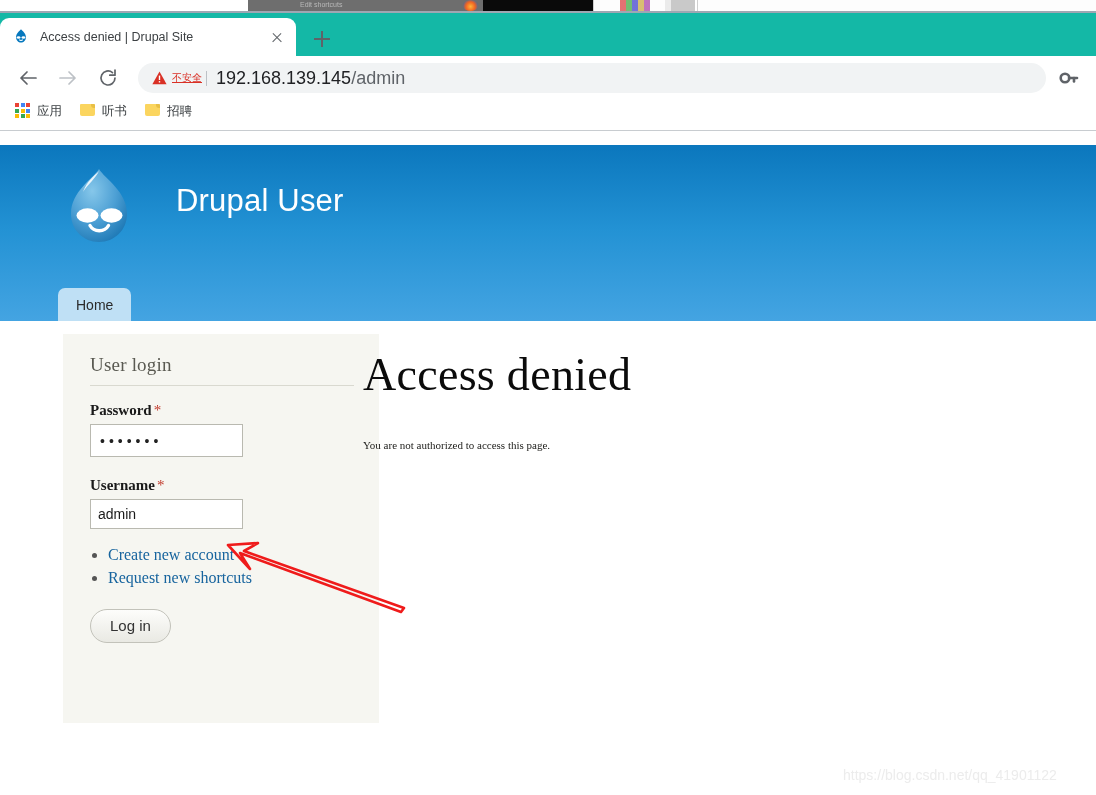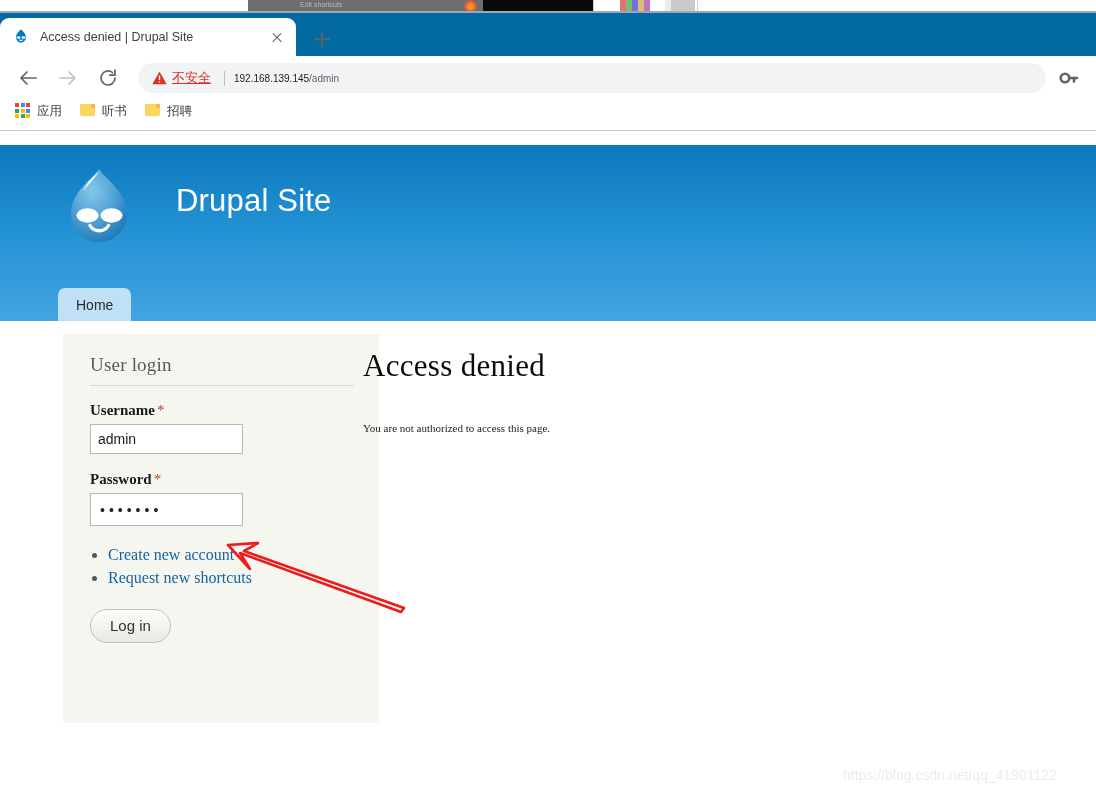--- a/index.html
+++ b/index.html
@@ -44,21 +44,21 @@
   
   .chrome {
     position: absolute;
     left: 0; top: 13px;
     width: 1096px;
     background: #dee1e6;
   }
   .tabstrip {
     height: 43px;
     position: relative;
-    background: #0369a1;
+    background: #14b8a6;
   }
   .tab {
     position: absolute;
     left: 0px; top: 5px;
     width: 296px; height: 38px;
     background: #ffffff;
     border-radius: 9px 9px 0 0;
     display: flex;
     align-items: center;
     box-sizing: border-box;
@@ -133,30 +133,30 @@
     margin-left: 10px;
     margin-right: 6px;
     display: flex;
     align-items: center;
     padding: 0 14px;
     box-sizing: border-box;
     position: relative;
   }
   .warn-icon { width: 15px; height: 14px; margin-right: 5px; flex:0 0 15px; position:relative;}
   .not-secure {
-    font-size: 13px;
+    font-size: 10px;
     color: #d93025;
     font-family: "Liberation Sans", sans-serif;
     white-space: nowrap;
-    margin-right: 13px;
+    margin-right: 4px;
     text-decoration: underline;
   }
   .omni-div { width:1px; height:15px; background:#bdc1c6; margin-right:9px;}
   .url {
-    font-size: 10px;
+    font-size: 18px;
     color: #202124;
     font-family: "Liberation Sans", sans-serif;
     white-space: nowrap;
   }
   .url .path { color: #5f6368; }
   .key-btn { width: 34px; height:34px; position:relative; flex:0 0 34px; margin-right:2px;}
 
   
   .bookmarks {
     height: 30px;
@@ -339,21 +339,21 @@
     cursor: pointer;
   }
 
   .content {
     position: absolute;
     left: 363px; top: 13px;
     width: 640px;
   }
   .page-title {
     font-family: "Liberation Serif", serif;
-    font-size: 31px;
+    font-size: 46px;
     font-weight: normal;
     color: #0b0b0b;
     margin: 14px 0 0 0;
     letter-spacing: .3px;
   }
   .page-para {
     font-family: "Liberation Serif", serif;
     font-size: 11px;
     color: #22221f;
     margin: 38px 0 0 0;
@@ -503,40 +503,40 @@
           </radialGradient>
         </defs>
         <path d="M36 2 C42 12 64 24 64 47 C64 63 51.5 75 36 75
                  C20.5 75 8 63 8 47 C8 24 30 12 36 2 Z" fill="url(#dg)"></path>
         <path d="M36 4 C33 11 25 17 20 25 C24 14 31 9 36 4 Z" fill="#ffffff" opacity=".85"></path>
         <ellipse cx="24.5" cy="48.5" rx="11" ry="7.2" fill="#ffffff"></ellipse>
         <ellipse cx="48.5" cy="48.5" rx="11" ry="7.2" fill="#ffffff"></ellipse>
         <path d="M27 58.5 C31 65.5 41.5 65.5 45.5 58.5" stroke="#ffffff" stroke-width="3.4" fill="none" stroke-linecap="round"></path>
       </svg>
     </span>
-    <div class="site-name">Drupal Site</div>
+    <div class="site-name">Drupal User</div>
     <div class="navtabs">
       <div class="navtab">Home</div>
     </div>
   </div>
 
   <div class="body-wrap">
 
     <div class="sidebar">
       <h2 class="block-title">User login</h2>
       <div class="block-rule"></div>
 
+      <div class="fgroup pw">
+        <div class="flabel"><span>Password</span><span class="req">*</span></div>
+        <div class="pwdots">•••••••</div>
+      </div>
+
       <div class="fgroup">
         <div class="flabel"><span>Username</span><span class="req">*</span></div>
         <input class="ftext" type="text" value="admin" style="">
-      </div>
-
-      <div class="fgroup pw">
-        <div class="flabel"><span>Password</span><span class="req">*</span></div>
-        <div class="pwdots">•••••••</div>
       </div>
 
       <ul class="linklist">
         <li><a href="#">Create new account</a></li>
         <li><a href="#">Request new shortcuts</a></li>
       </ul>
 
       <button class="loginbtn">Log in</button>
     </div>
 

